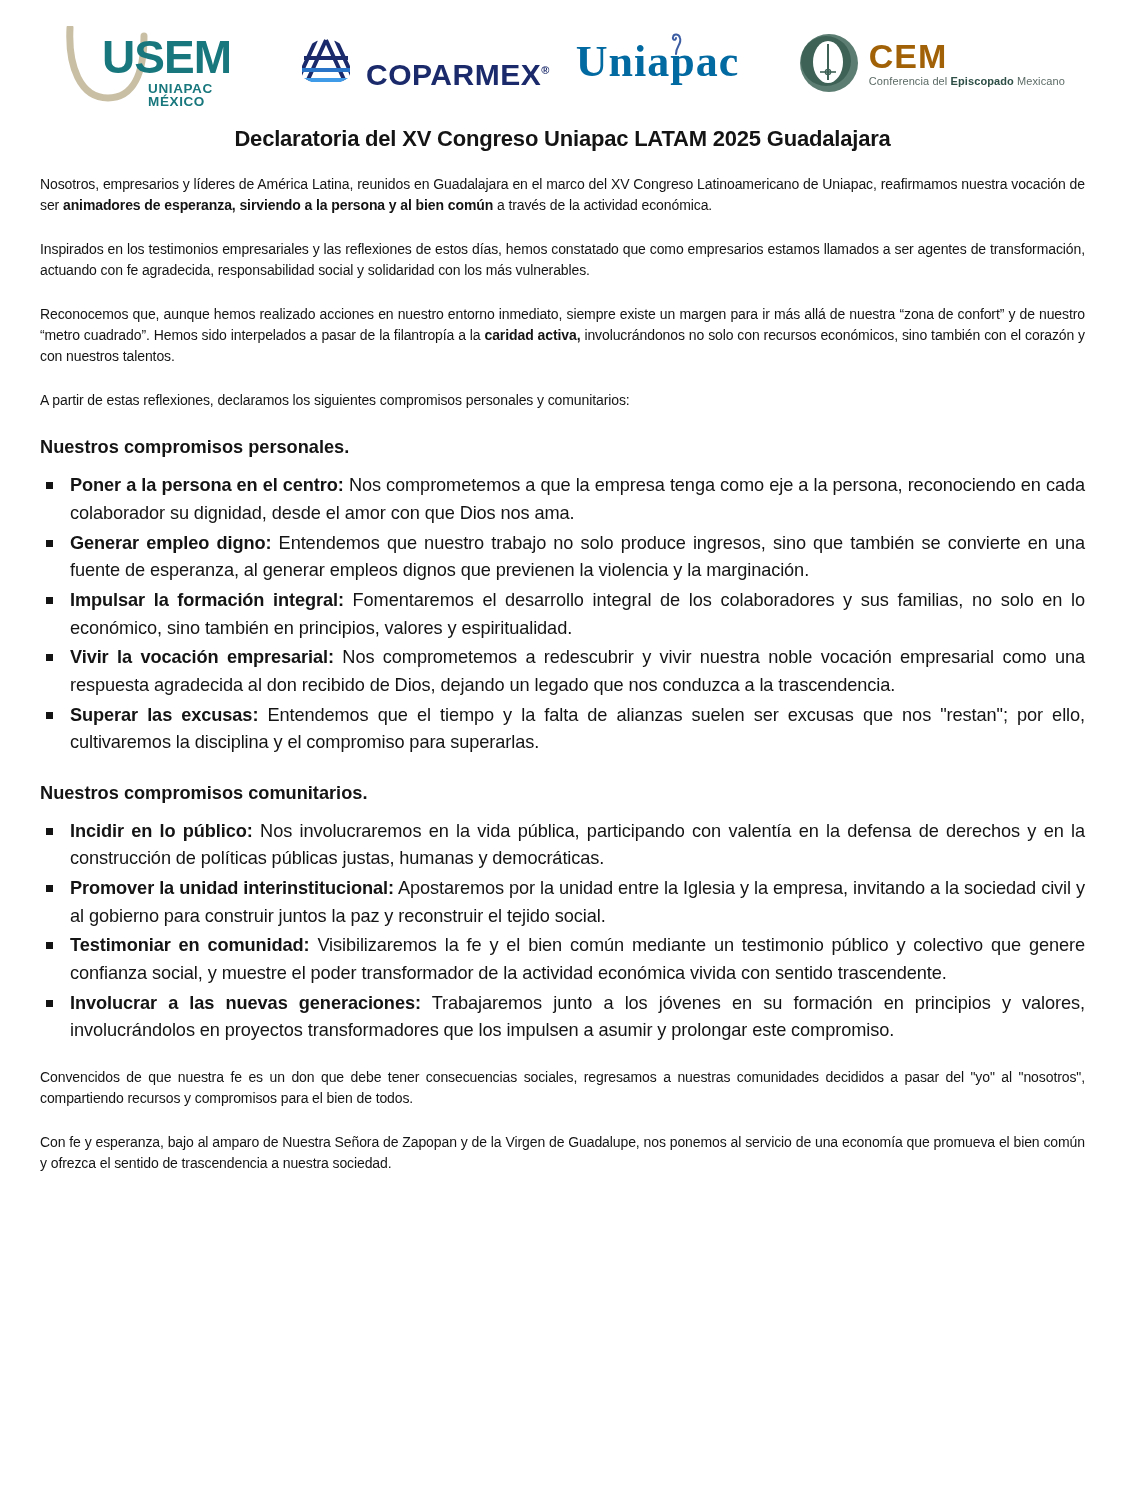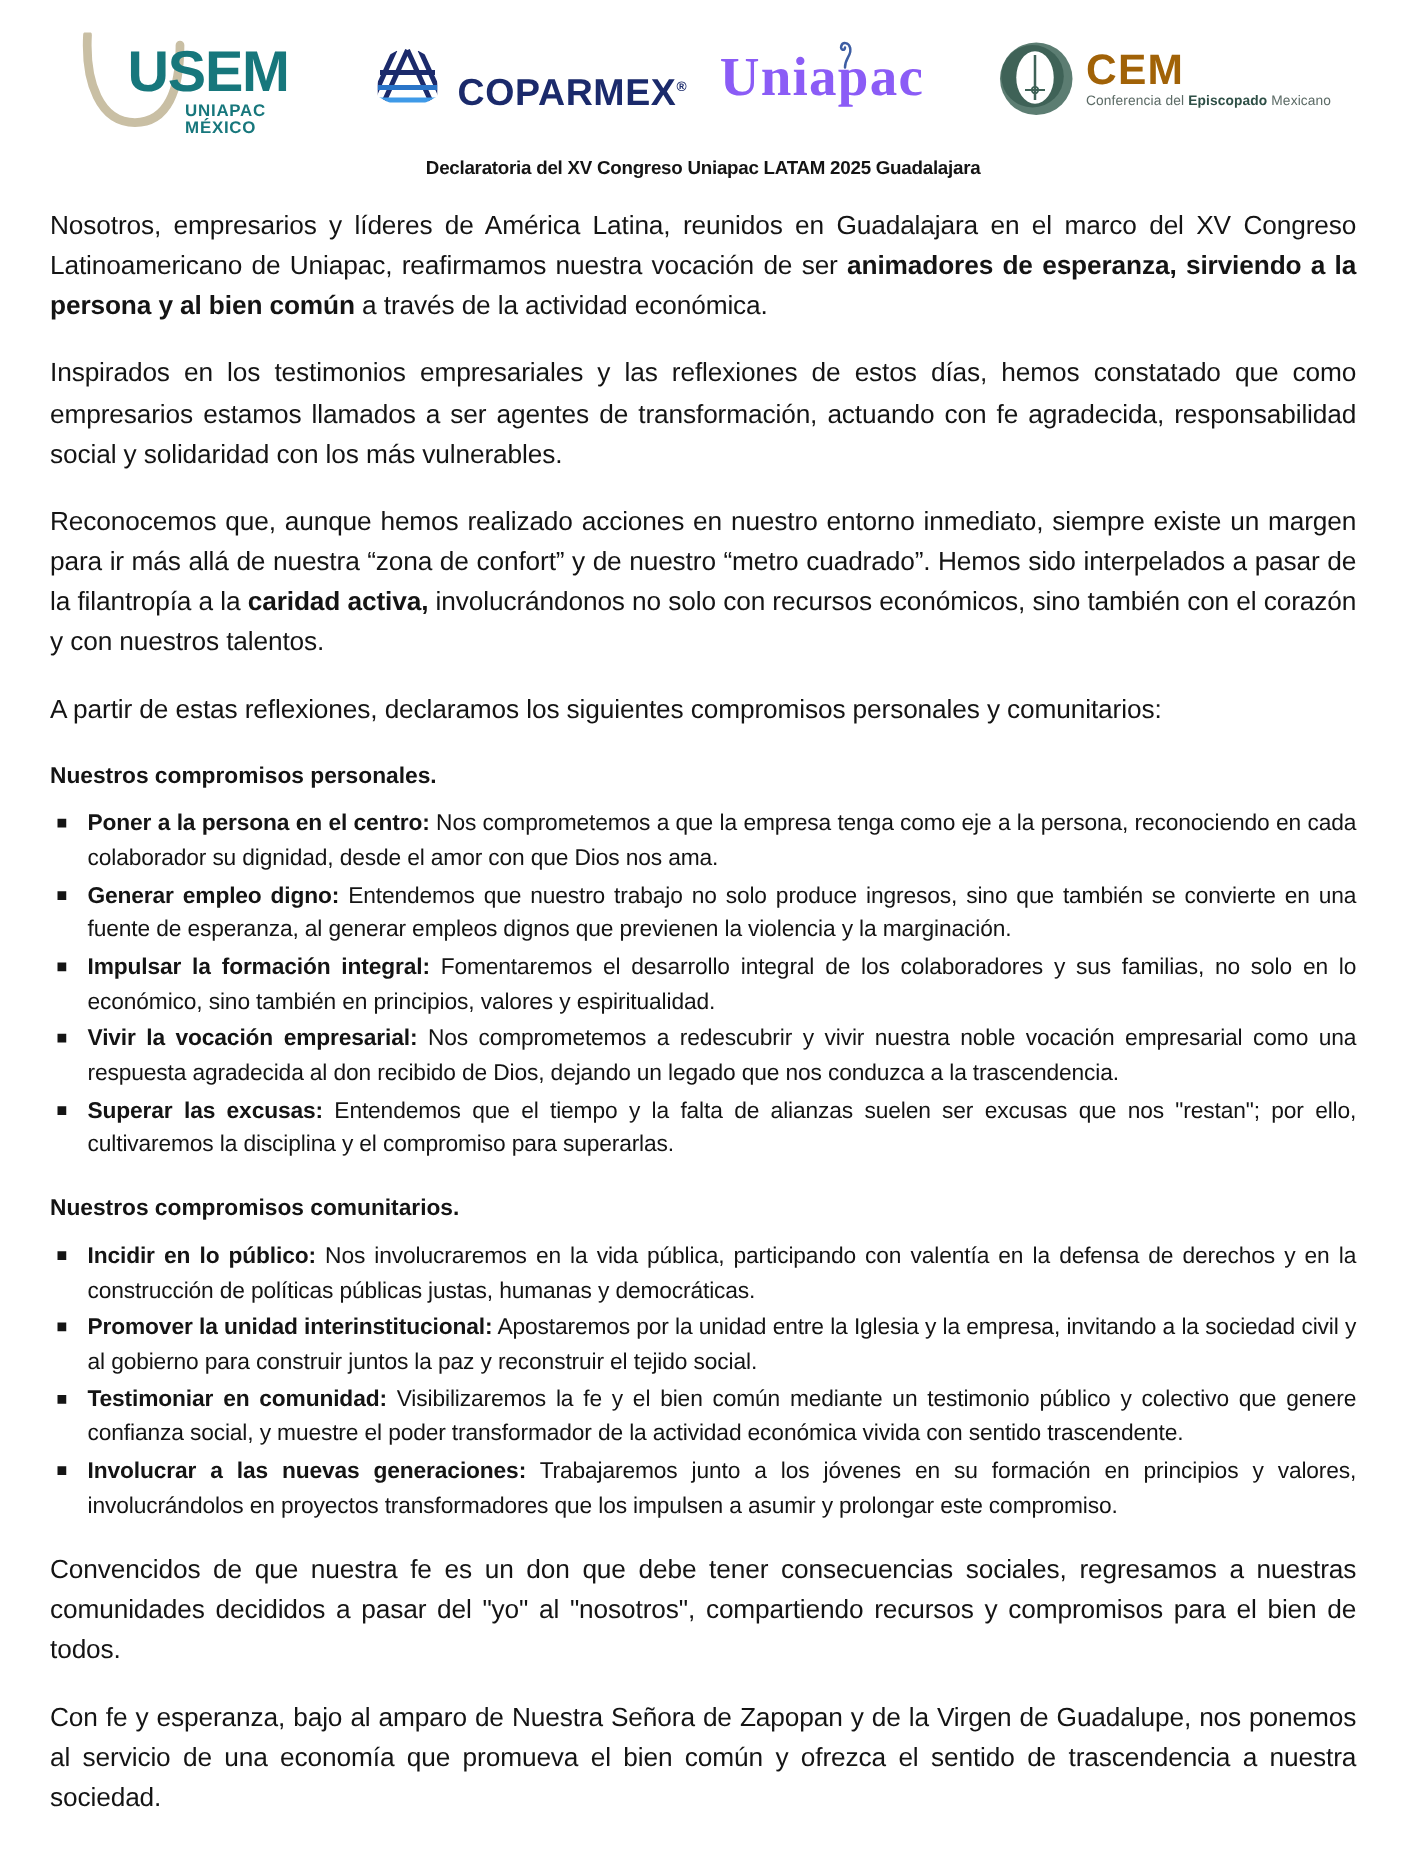--- a/index.html
+++ b/index.html
@@ -90,21 +90,21 @@
   
   .logo-uniapac {
     position: relative;
     width: 196px;
     height: 70px;
   }
   .uniapac-text {
     font-family: "Liberation Serif", serif;
     font-weight: bold;
     font-size: 44px;
-    color: #8b5cf6;
+    color: #0369a1;
     line-height: 1;
     position: absolute;
     left: 0;
     top: 12px;
     letter-spacing: 1px;
   }
   .uniapac-flame {
     position: absolute;
     left: 86px;
     top: 2px;
@@ -132,28 +132,28 @@
     margin-top: 3px;
     letter-spacing: 0.1px;
     white-space: nowrap;
   }
   .cem-sub b { color: #2e4f46; }
 
   
   .doc-title {
     text-align: center;
     font-weight: bold;
-    font-size: 15px;
+    font-size: 22px;
     color: #141414;
     margin: 18px 0 0 0;
     letter-spacing: -0.2px;
   }
 
   p.para {
-    font-size: 21px;
+    font-size: 14px;
     line-height: 1.53;
     text-align: justify;
     margin: 22px 0 0 0;
     color: #141414;
     letter-spacing: -0.1px;
   }
   p.para.tight { text-align: left; }
 
   .section-head {
     font-size: 18.2px;

